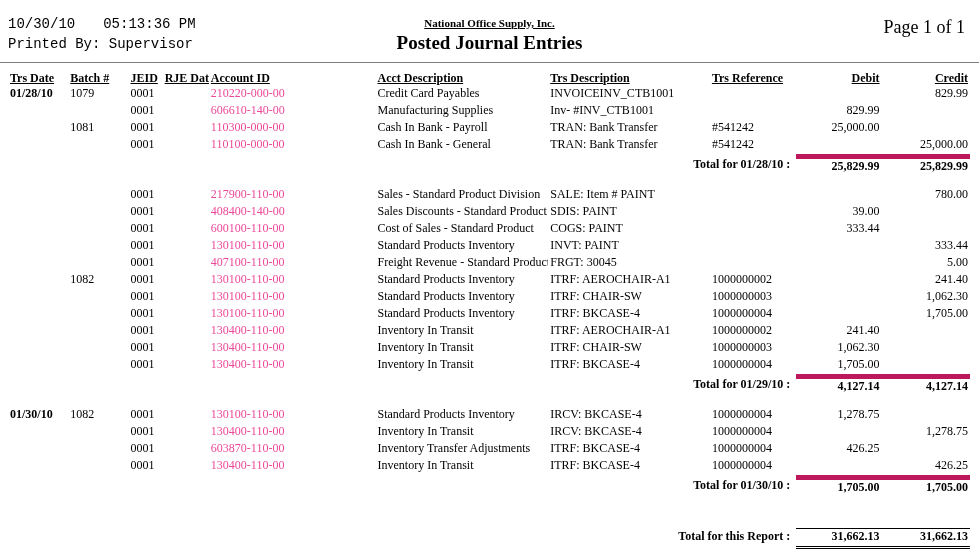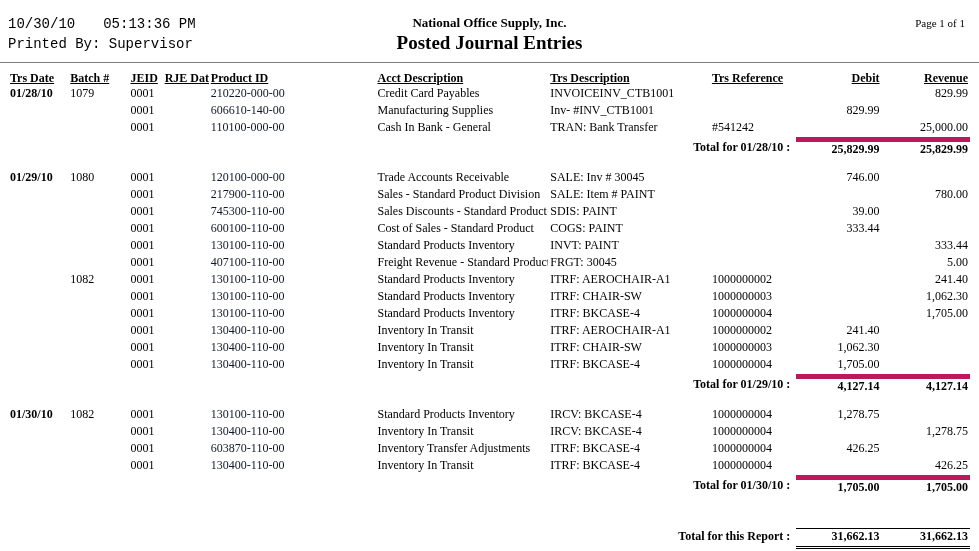--- a/index.html
+++ b/index.html
@@ -5,37 +5,37 @@
   html,body{margin:0;padding:0;}
   body{
     width:979px;height:551px;background:#ffffff;color:#000;
     font-family:"Liberation Serif", serif;
     position:relative;overflow:hidden;
   }
   .report-header{position:relative;height:62px;}
   .hdr-left{position:absolute;left:8px;top:14px;font-size:14px;line-height:20px;font-family:Liberation Mono, monospace;}
   .hdr-left .time{margin-left:28px;}
   .hdr-center{position:absolute;left:0;top:14px;width:100%;text-align:center;}
-  .company{font-size:13px;font-weight:bold;line-height:18px;}
+  .company{font-size:11px;font-weight:bold;line-height:18px;text-decoration:underline;}
   .report-title{font-size:19px;font-weight:bold;line-height:22px;}
-  .hdr-right{position:absolute;right:14px;top:17px;font-size:11px;}
+  .hdr-right{position:absolute;right:14px;top:17px;font-size:18px;}
   .header-rule{position:absolute;left:0;top:62px;width:979px;border-top:1px solid #7d7d7d;height:0;}
 
   table.journal{
     border-collapse:collapse;table-layout:fixed;
     width:962px;margin-left:8px;margin-top:4px;
   }
   th,td{
     font-size:12px;padding:0 2px;height:17px;line-height:15px;
     vertical-align:top;white-space:nowrap;overflow:hidden;text-align:left;
   }
   th{font-weight:bold;text-decoration:underline;height:20px;vertical-align:bottom;}
   th.num,td.num{text-align:right;}
   td.date{font-weight:bold;}
-  td.account{color:#0f172a;}
+  td.account{color:#ec4899;}
   tr.total-row td{font-weight:bold;}
   td.total-label{text-align:right;padding-right:6px;}
   tr.total-row td.amt{border-top:5px solid #be185d;}
   tr.report-total td.amt{border-top:1px solid #000;border-bottom:3px double #000;}
   tr.spacer td{height:11px;border:none;}
   tr.spacer-lg td{height:20px;border:none;}
 </style>
 </head>
 <body>
 
@@ -66,26 +66,26 @@
       <col style="width:86px">
     <col style="width:85px">
       <col style="width:88px">
   </colgroup>
   <thead>
     <tr>
       <th>Trs Date</th>
       <th>Batch #</th>
       <th>JEID</th>
       <th>RJE Date</th>
-      <th>Product ID</th>
+      <th>Account ID</th>
       <th>Acct Description</th>
       <th>Trs Description</th>
       <th>Trs Reference</th>
       <th class="num">Debit</th>
-      <th class="num">Revenue</th>
+      <th class="num">Credit</th>
     </tr>
   </thead>
   <tbody>
       <tr>
         <td class="date">01/28/10</td>
         <td>1079</td>
         <td>0001</td>
         <td></td>
         <td class="account">210220-000-00</td>
         <td>Credit Card Payables</td>
@@ -97,20 +97,32 @@
       <tr>
         <td class="date"></td>
         <td></td>
         <td>0001</td>
         <td></td>
         <td class="account">606610-140-00</td>
         <td>Manufacturing Supplies</td>
         <td>Inv- #INV_CTB1001</td>
         <td></td>
         <td class="num">829.99</td>
+        <td class="num"></td>
+      </tr>
+      <tr>
+        <td class="date"></td>
+        <td>1081</td>
+        <td>0001</td>
+        <td></td>
+        <td class="account">110300-000-00</td>
+        <td>Cash In Bank - Payroll</td>
+        <td>TRAN: Bank Transfer</td>
+        <td>#541242</td>
+        <td class="num">25,000.00</td>
         <td class="num"></td>
       </tr>
       <tr>
         <td class="date"></td>
         <td></td>
         <td>0001</td>
         <td></td>
         <td class="account">110100-000-00</td>
         <td>Cash In Bank - General</td>
         <td>TRAN: Bank Transfer</td>
@@ -121,49 +133,37 @@
       <tr class="total-row">
         <td colspan="6"></td>
         <td class="total-label" colspan="2">Total for 01/28/10 :</td>
         <td class="num amt">25,829.99</td>
         <td class="num amt">25,829.99</td>
       </tr>
       <tr class="spacer">
         <td colspan="10"></td>
       </tr>
       <tr>
-        <td class="date">01/29/10</td>
-        <td>1080</td>
-        <td>0001</td>
-        <td></td>
-        <td class="account">120100-000-00</td>
-        <td>Trade Accounts Receivable</td>
-        <td>SALE: Inv #  30045</td>
-        <td></td>
-        <td class="num">746.00</td>
-        <td class="num"></td>
-      </tr>
-      <tr>
         <td class="date"></td>
         <td></td>
         <td>0001</td>
         <td></td>
         <td class="account">217900-110-00</td>
         <td>Sales - Standard Product Division</td>
         <td>SALE: Item # PAINT</td>
         <td></td>
         <td class="num"></td>
         <td class="num">780.00</td>
       </tr>
       <tr>
         <td class="date"></td>
         <td></td>
         <td>0001</td>
         <td></td>
-        <td class="account">745300-110-00</td>
+        <td class="account">408400-140-00</td>
         <td>Sales Discounts - Standard Product</td>
         <td>SDIS: PAINT</td>
         <td></td>
         <td class="num">39.00</td>
         <td class="num"></td>
       </tr>
       <tr>
         <td class="date"></td>
         <td></td>
         <td>0001</td>

